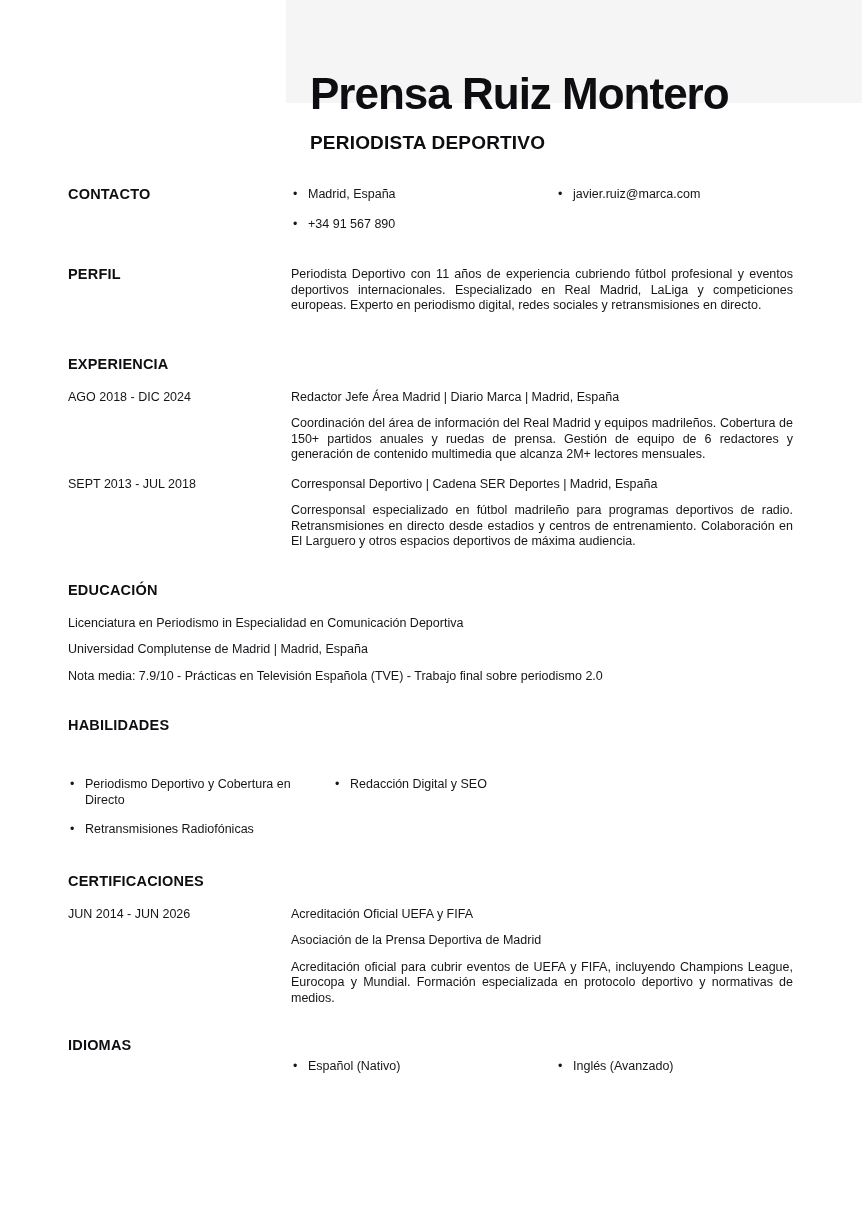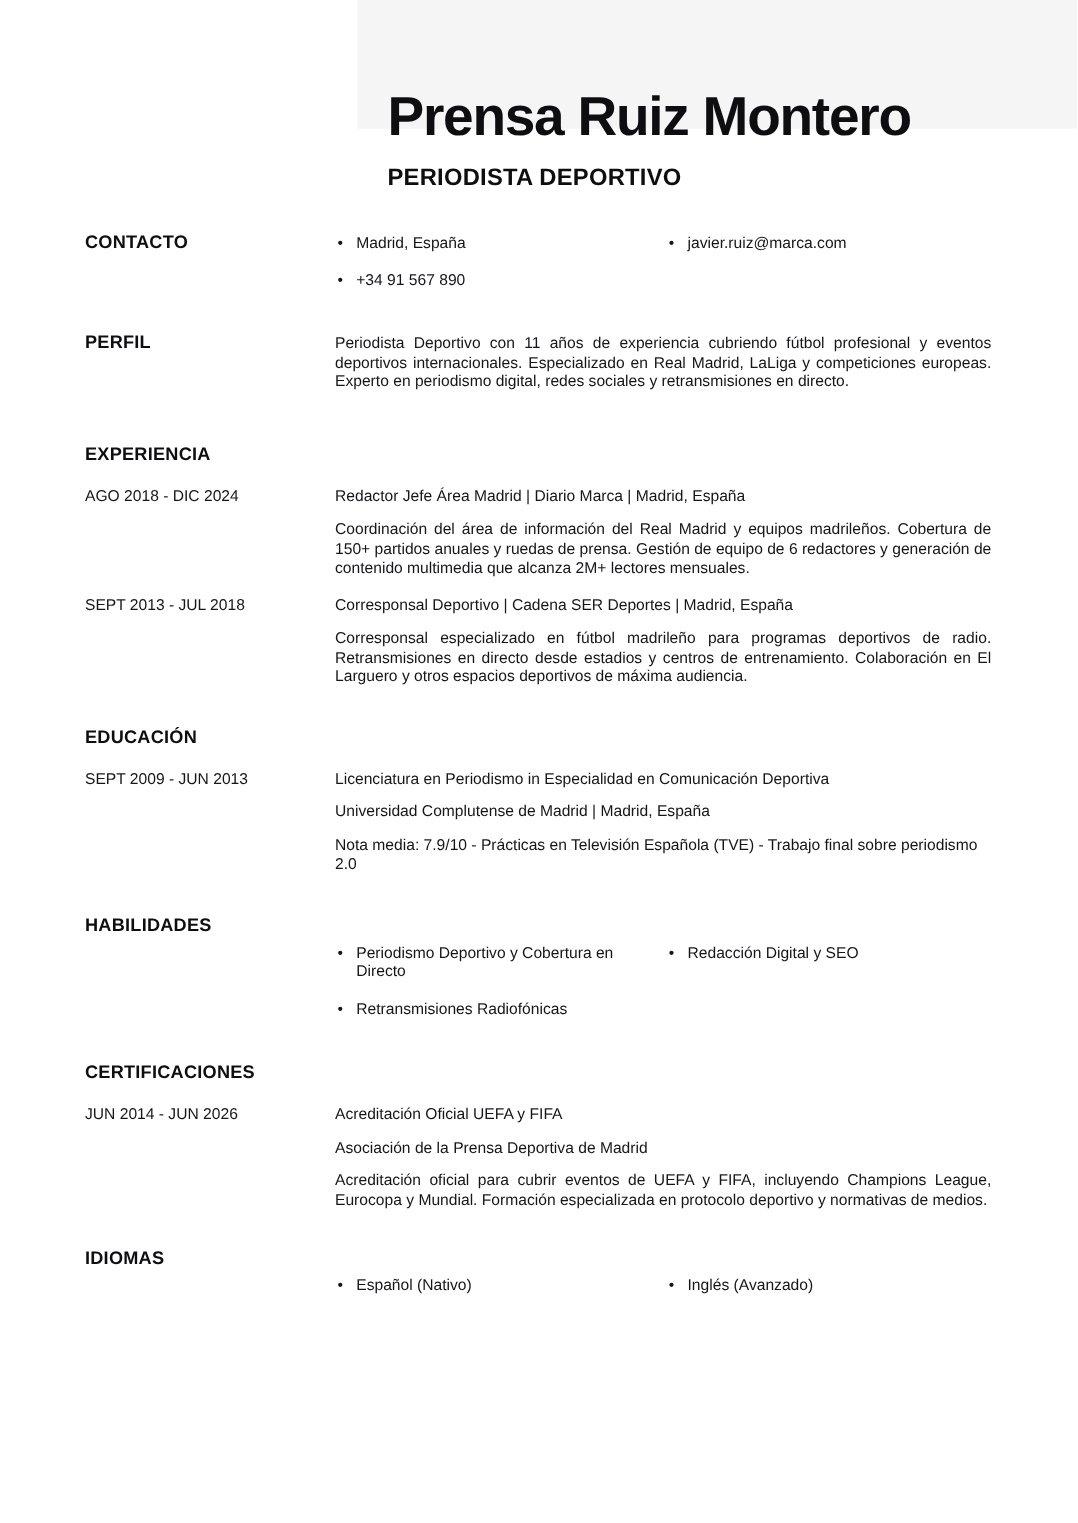--- a/index.html
+++ b/index.html
@@ -36,20 +36,21 @@
     font-size: 19px;
     font-weight: bold;
     letter-spacing: 0.2px;
     line-height: 23px;
     color: #0e0e12;
   }
   .section {
     display: flex;
     margin-left: 68px;
     margin-right: 69px;
+    gap: 23px;
   }
   .label-col { width: 200px; flex-shrink: 0; }
   .content-col { flex: 1; min-width: 0; }
   .section-label {
     font-size: 14.5px;
     font-weight: bold;
     letter-spacing: 0.2px;
     line-height: 15px;
     color: #0e0e12;
   }
@@ -72,21 +73,21 @@
     grid-template-columns: 265px 1fr;
     row-gap: 14px;
   }
   .bullet-item { display: flex; font-size: 12.5px; line-height: 15.5px; }
   .bullet-dot { width: 17px; flex-shrink: 0; padding-left: 2px; }
   
   .sec-contact        { margin-top: 33px; }
   .sec-profile        { margin-top: 35px; }
   .sec-experience     { margin-top: 43px; }
   .sec-education      { margin-top: 33px; }
-  .sec-skills         { margin-top: 34px; }
+  .sec-skills         { margin-top: 34px; flex-direction: column; }
   .sec-certifications { margin-top: 36px; }
   .sec-languages      { margin-top: 32px; }
   .list-offset { margin-top: 21px; }
 </style>
 </head>
 <body>
 
 <div class="header-band"></div>
 
 <div class="header">
@@ -153,23 +154,20 @@
 </div>
 
 <div class="section sec-education">
   <div class="label-col">
     <div class="section-label">EDUCACIÓN</div>
   </div>
   <div class="content-col"></div>
 </div>
 
 <div class="section entry">
-  <div class="label-col">
-    <div class="date-text">SEPT 2009 - JUN 2013</div>
-  </div>
   <div class="content-col">
     <div class="entry-line">Licenciatura en Periodismo in Especialidad en Comunicación Deportiva</div>
     <div class="entry-line">Universidad Complutense de Madrid | Madrid, España</div>
     <div class="entry-line">Nota media: 7.9/10 - Prácticas en Televisión Española (TVE) - Trabajo final sobre periodismo 2.0</div>
   </div>
 </div>
 
 <div class="section sec-skills">
   <div class="label-col">
     <div class="section-label">HABILIDADES</div>

